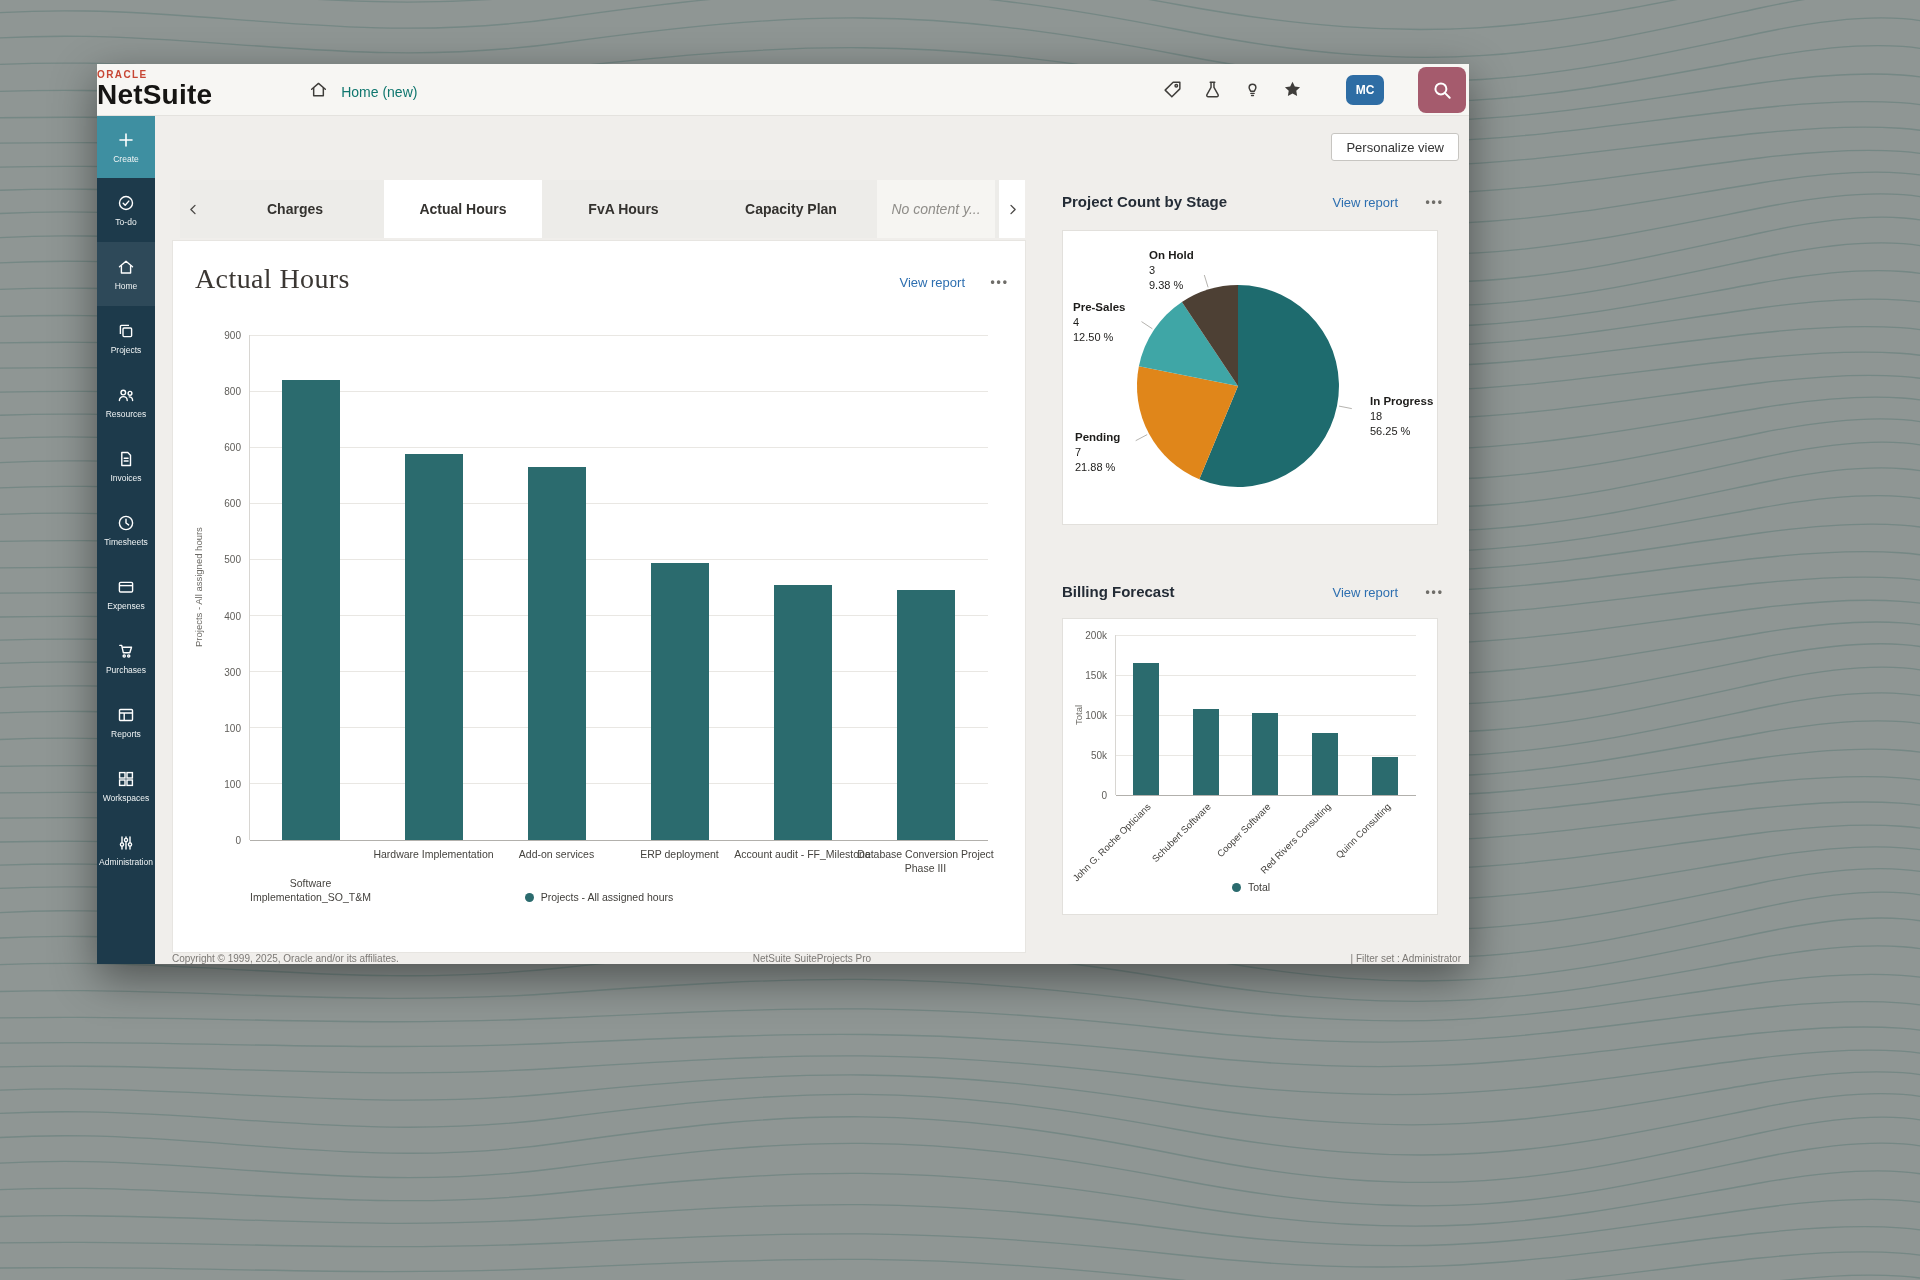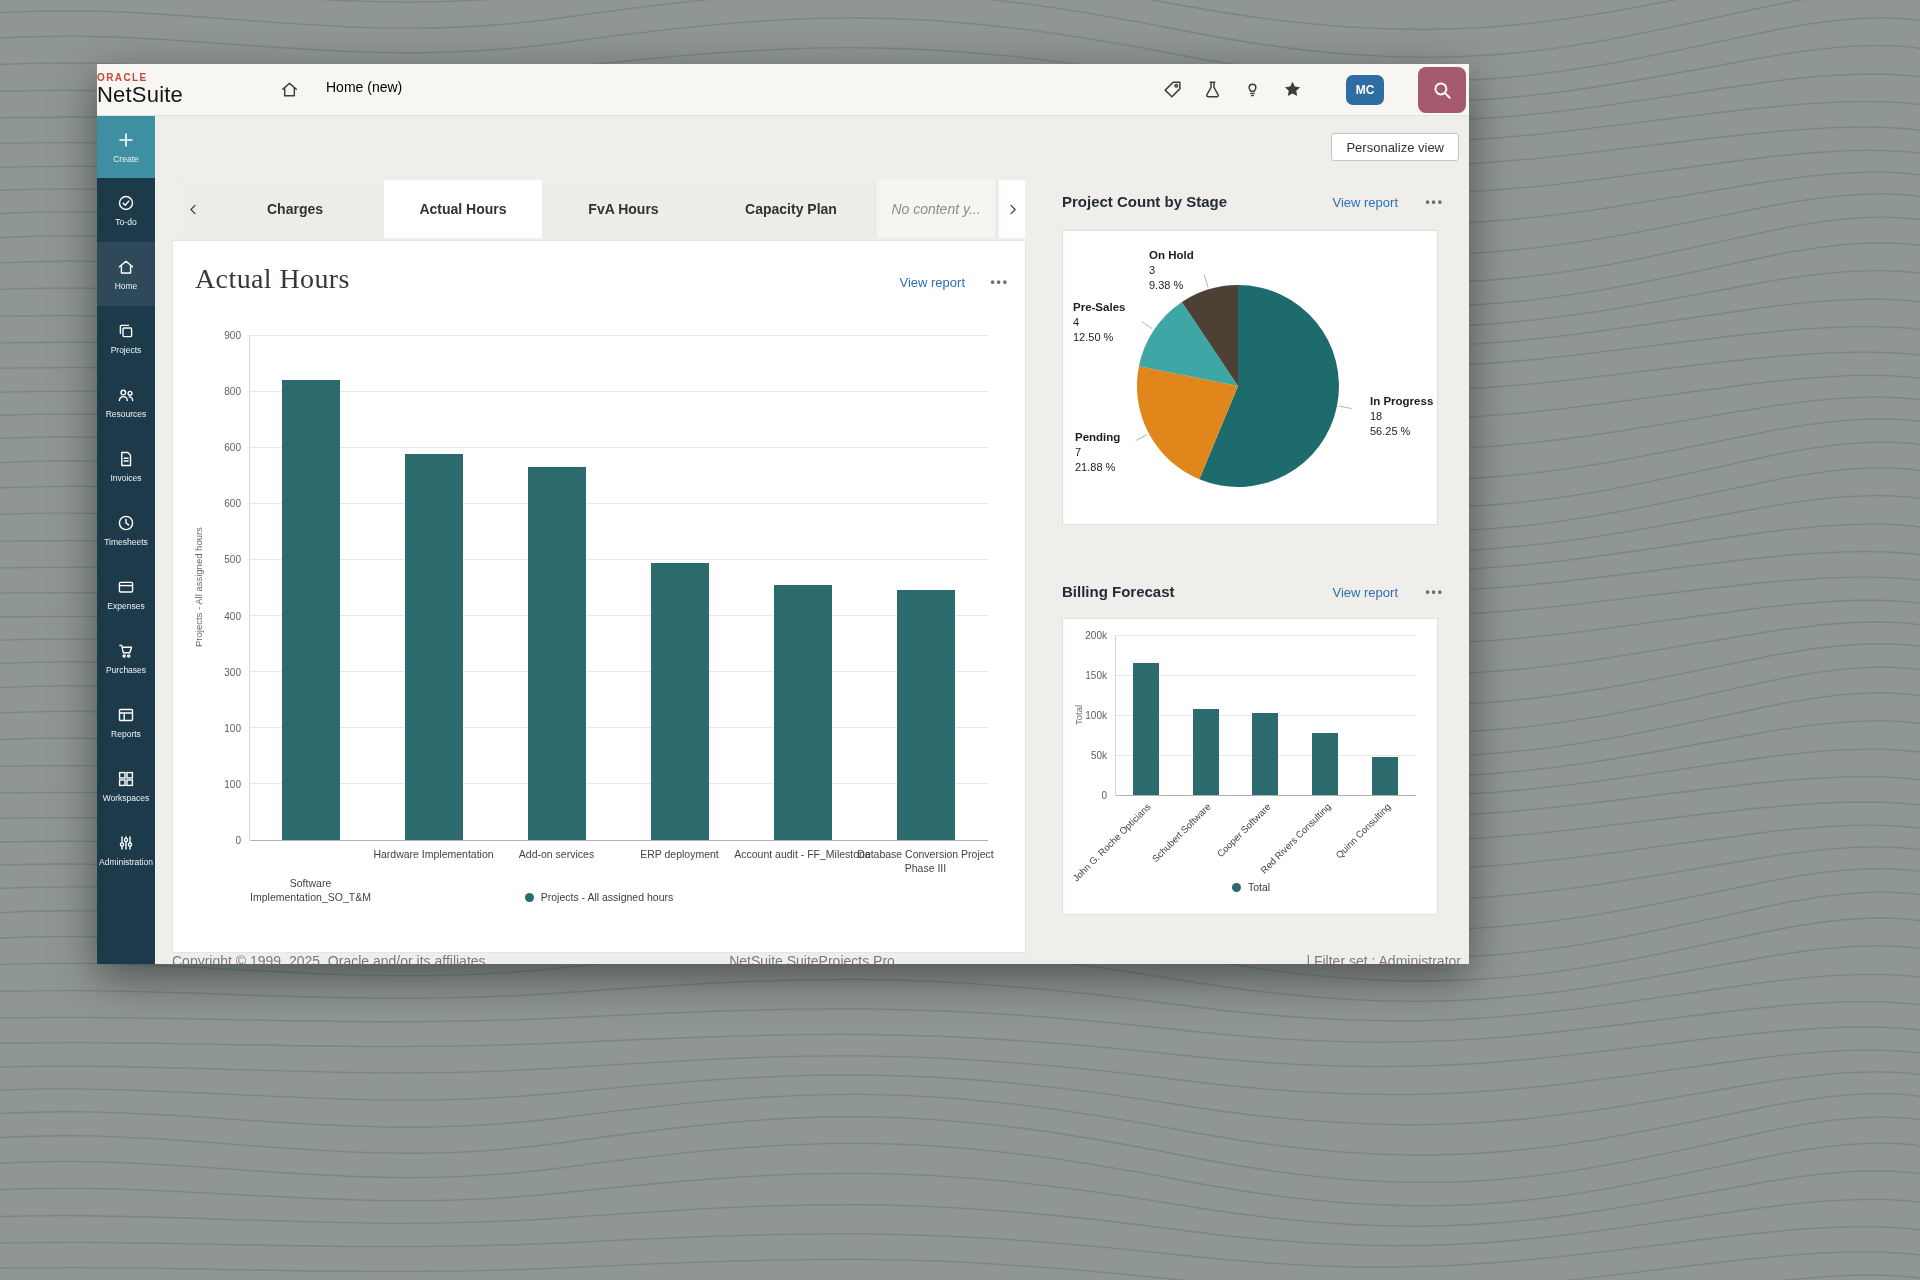--- a/index.html
+++ b/index.html
@@ -7,22 +7,22 @@
   body{background:#8f9694;position:relative}
   [data-interactable="true"]{cursor:pointer}
   #bg-waves{position:absolute;left:0;top:0}
 
   .window{position:absolute;left:97px;top:64px;width:1372px;height:900px;background:#f0eeeb;box-shadow:0 14px 42px rgba(0,0,0,.45);overflow:hidden}
 
   
   .hdr{position:absolute;left:0;top:0;right:0;height:52px;background:#f7f6f3;border-bottom:1px solid #e4e2de;display:flex;align-items:center;z-index:5}
   .logo{margin-left:0;line-height:1}
   .logo .oracle{color:#c74634;font-size:10px;font-weight:bold;letter-spacing:1.4px}
-  .logo .ns{font-size:22px;font-weight:normal;color:#161513;margin-top:1px;letter-spacing:.2px}
-  .crumb{display:flex;align-items:flex-start;gap:26px;margin-left:96px;font-size:14px;color:#000000}
+  .logo .ns{font-size:28px;font-weight:bold;color:#161513;margin-top:1px;letter-spacing:.2px}
+  .crumb{display:flex;align-items:flex-end;gap:12px;margin-left:96px;font-size:14px;color:#0f766e}
   .hicon{width:21px;height:21px;color:#3f3d3a;display:inline-flex}
   .hicon svg{width:100%;height:100%}
   .hdr-right{margin-left:auto;display:flex;align-items:center;gap:19px;margin-right:3px}
   .avatar{width:38px;height:30px;border-radius:7px;background:#2e6da4;color:#fff;font-size:12px;font-weight:bold;display:flex;align-items:center;justify-content:center;margin-left:24px}
   .search{width:48px;height:46px;border-radius:8px;background:#a55b6d;display:flex;align-items:center;justify-content:center;margin-left:15px}
   .search .hicon{color:#fff;width:22px;height:22px}
 
   
   .sidebar{position:absolute;left:0;top:52px;bottom:0;width:58px;background:#1d3a4b;display:flex;flex-direction:column;z-index:4}
   .side-item{height:64px;display:flex;flex-direction:column;align-items:center;justify-content:center;gap:4px;color:#fff}
@@ -76,21 +76,21 @@
   .bc-grid.zero{background:#b2b0ac}
   .bc-plot{position:absolute;border-left:1px solid #d8d6d2}
   .bc-slots{position:absolute;left:0;top:0;right:0;bottom:0;display:flex;align-items:flex-end}
   .bc-slot{flex:1;display:flex;justify-content:center}
   .bc-xlabel{position:absolute;font-size:10.5px;color:#45433f;text-align:center;line-height:1.3}
   .bc-xlabel.rot{transform:rotate(-45deg);transform-origin:100% 0;text-align:right;font-size:9.5px;white-space:nowrap}
   .bc-legend{position:absolute;left:0;right:0;display:flex;align-items:center;justify-content:center;gap:7px;font-size:10.5px;color:#3f3d39}
   .bc-dot{width:9px;height:9px;border-radius:50%;background:#2b6b6e;flex:none}
 
   
-  .footer{position:absolute;left:58px;right:0;bottom:0;height:12px;font-size:14px;color:#7c7975;overflow:hidden}
+  .footer{position:absolute;left:58px;right:0;bottom:0;height:12px;font-size:10px;color:#7c7975;overflow:hidden}
   .f-left{position:absolute;left:17px;top:1px}
   .f-center{position:absolute;left:0;right:0;text-align:center;top:1px}
   .f-right{position:absolute;right:8px;top:1px}
 </style>
 </head>
 <body>
 
 <svg id="bg-waves" data-interactable="false" width="1920" height="1280" viewBox="0 0 1920 1280" xmlns="http://www.w3.org/2000/svg">
     <path d="M-80 -30 C160 -50 320 -10 560 -32 S920 -60 1180 -20 S1560 -10 1760 -42 S1960 -24 2020 -30" fill="none" stroke="#5c7a75" stroke-width="1.3" opacity="0.5"></path>
     <path d="M-80 -5 C160 -32.73061224685229 320 22.730612246852292 560 -7 S920 -42.73061224685229 1180 5 S1560 22.730612246852292 1760 -17 S1960 1 2020 -5" fill="none" stroke="#5c7a75" stroke-width="1.3" opacity="0.5"></path>

